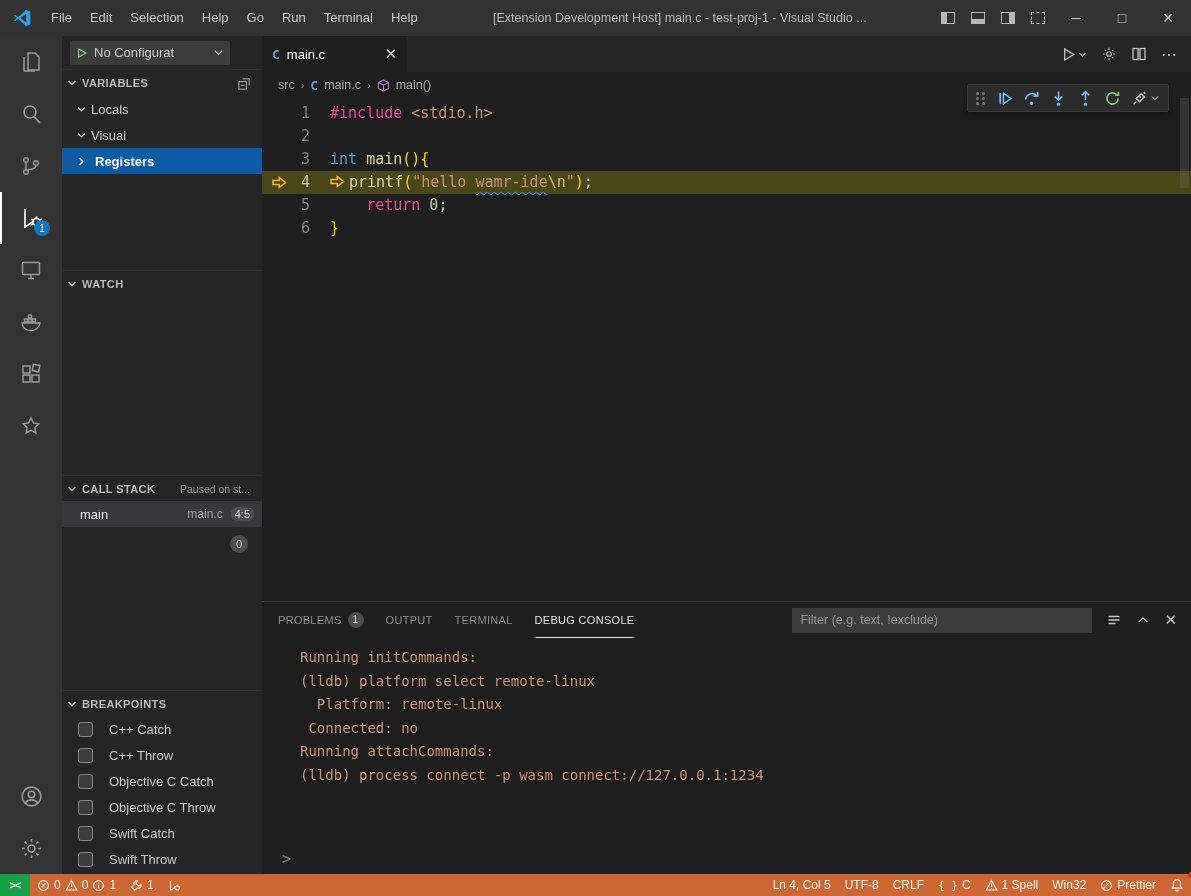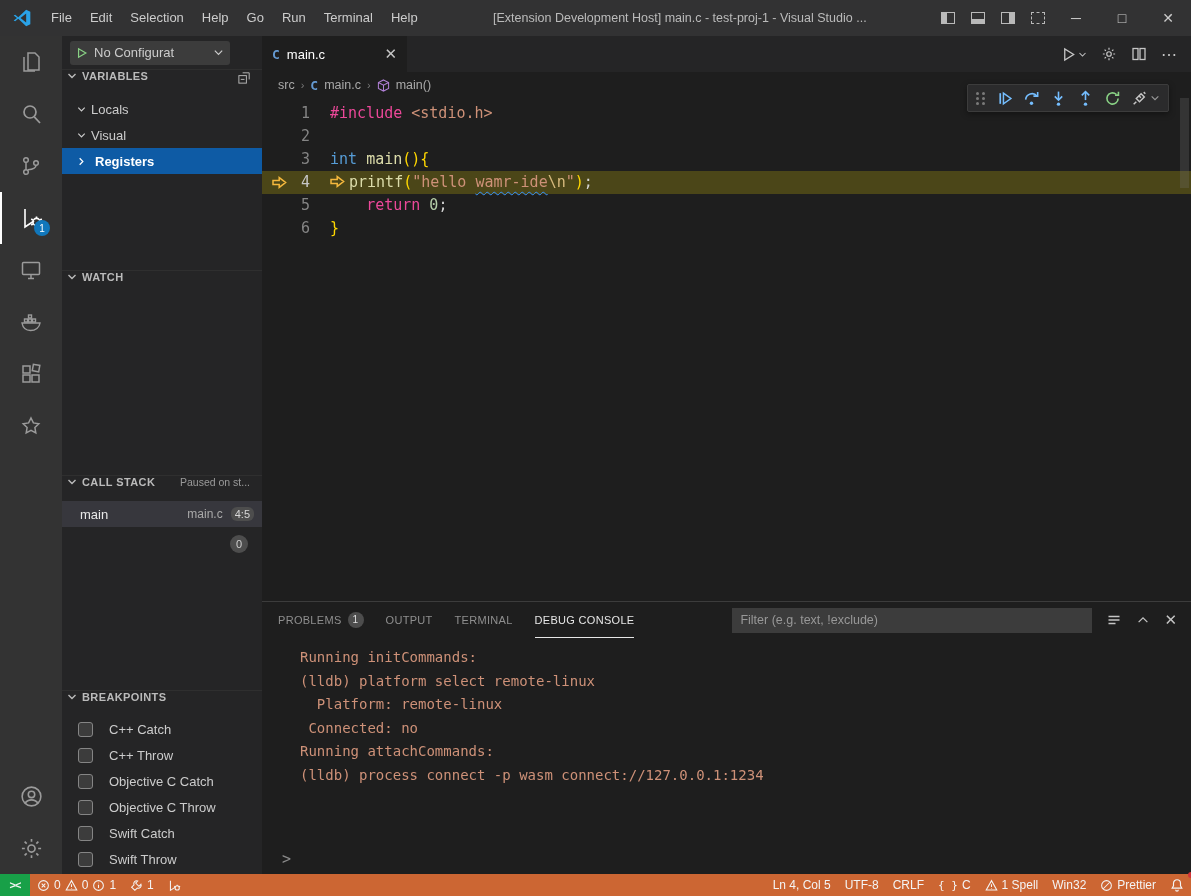--- a/index.html
+++ b/index.html
@@ -27,21 +27,21 @@
   .ab-item.active { border-left:2px solid #ffffff; }
   .ab-badge { position:absolute; right:12px; bottom:8px; background:#1177bb; color:#fff; font-size:10px; width:16px; height:16px; border-radius:50%; display:flex; align-items:center; justify-content:center; }
   .ab-spacer { flex:1; }
 
   
   .sidebar { width:200px; background:#252526; display:flex; flex-direction:column; font-size:13px; }
   .cfg-row { height:34px; display:flex; align-items:center; padding:0 8px; border-bottom:1px solid #2f2f2f; }
   .cfg-dd { display:flex; align-items:center; gap:6px; background:#3c3c3c; border-radius:3px; height:24px; padding:0 6px; width:160px; }
   .cfg-label { flex:1; white-space:nowrap; overflow:hidden; color:#cccccc; }
   .sec { display:flex; flex-direction:column; }
-  .sec-head { height:26px; display:flex; gap:4px; padding:0 4px 0 4px; font-size:11px; font-weight:bold; color:#bbbbbb; border-top:1px solid #2f2f2f; }
+  .sec-head { height:26px; display:flex; align-items:center; gap:4px; padding:0 4px 0 4px; font-size:11px; font-weight:bold; color:#bbbbbb; border-top:1px solid #2f2f2f; }
   .sec-head .ttl { letter-spacing:.4px; }
   .sec-head .hint { margin-left:auto; margin-right:8px; font-weight:normal; color:#9a9a9a; font-size:10.5px; }
   .tree-item { height:26px; display:flex; align-items:center; gap:4px; padding-left:14px; color:#cccccc; }
   .tree-item.selected { background:#0e5ba5; color:#ffffff;gap:8px; }
   .stack-row { height:26px; display:flex; align-items:center; background:#37373d; padding:0 8px 0 18px; }
   .stack-row .fname { color:#e8e8e8; }
   .stack-row .ffile { margin-left:auto; color:#a9a9a9; font-size:12px; }
   .loc-badge { margin-left:8px; background:#4d4d4d; color:#d7d7d7; font-size:11px; border-radius:6px; padding:1px 4px; }
   .zero-badge { margin:8px 14px 0 auto; background:#4d4d4d; color:#cfcfcf; width:18px; height:18px; border-radius:50%; font-size:11px; display:flex; align-items:center; justify-content:center; }
   .bp-row { height:26px; display:flex; align-items:center; gap:16px; padding-left:16px; }
@@ -76,21 +76,21 @@
   .grip { display:grid; grid-template-columns:4px 4px; grid-gap:2px; }
   .grip i { width:3px; height:3px; background:#7a7a7a; border-radius:50%; }
 
   
   .panel { height:273px; border-top:1px solid #3c3c3c; display:flex; flex-direction:column; background:#1e1e1e; position:relative; }
   .panel-tabs { height:36px; display:flex; align-items:center; padding-left:16px; }
   .ptab { margin-right:22px; font-size:11px; letter-spacing:.3px; color:#8f8f8f; line-height:34px; display:flex; align-items:center; gap:6px; }
   .ptab.active { color:#e7e7e7; border-bottom:1px solid #e7e7e7; }
   .ptab .pbadge { background:#4d4d4d; color:#e0e0e0; width:16px; height:16px; border-radius:50%; display:flex; align-items:center; justify-content:center; font-size:10px; }
   .panel-right { margin-left:auto; display:flex; align-items:center; gap:14px; padding-right:14px; }
-  .filter-input { width:360px; height:25px; background:#3c3c3c; border:none; color:#cccccc; font-size:12.5px; padding:0 8px; outline:none; font-family:"Liberation Sans",sans-serif; }
+  .filter-input { width:300px; height:25px; background:#3c3c3c; border:none; color:#cccccc; font-size:12.5px; padding:0 8px; outline:none; font-family:"Liberation Sans",sans-serif; }
   .filter-input::placeholder { color:#989898; }
   .console { flex:1; padding:8px 0 0 38px; font-family:"DejaVu Sans Mono",monospace; font-size:14px; line-height:23.5px; color:#ce9178; white-space:pre; overflow:hidden; }
   .console-prompt { position:absolute; left:20px; bottom:6px; color:#8a8a8a; font-family:"DejaVu Sans Mono",monospace; font-size:15px; }
 
   
   .statusbar { height:22px; background:#cc6633; display:flex; align-items:center; color:#f4f4f4; font-size:12px; }
   .sb-remote { width:30px; height:22px; background:#18a048; display:flex; align-items:center; justify-content:center; font-weight:bold; font-size:11px; letter-spacing:-1px; }
   .sb-item { display:flex; align-items:center; gap:4px; padding:0 7px; height:22px; }
   .sb-right { margin-left:auto; display:flex; align-items:center;text-align:right; }
   .bell-wrap { position:relative; }

